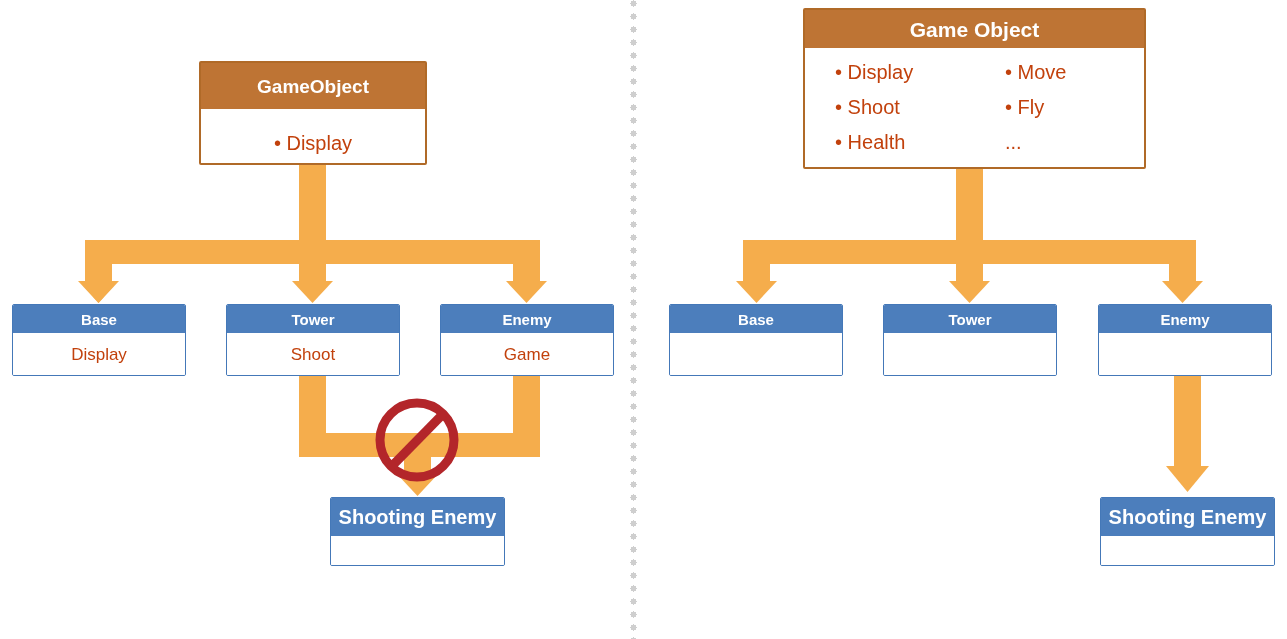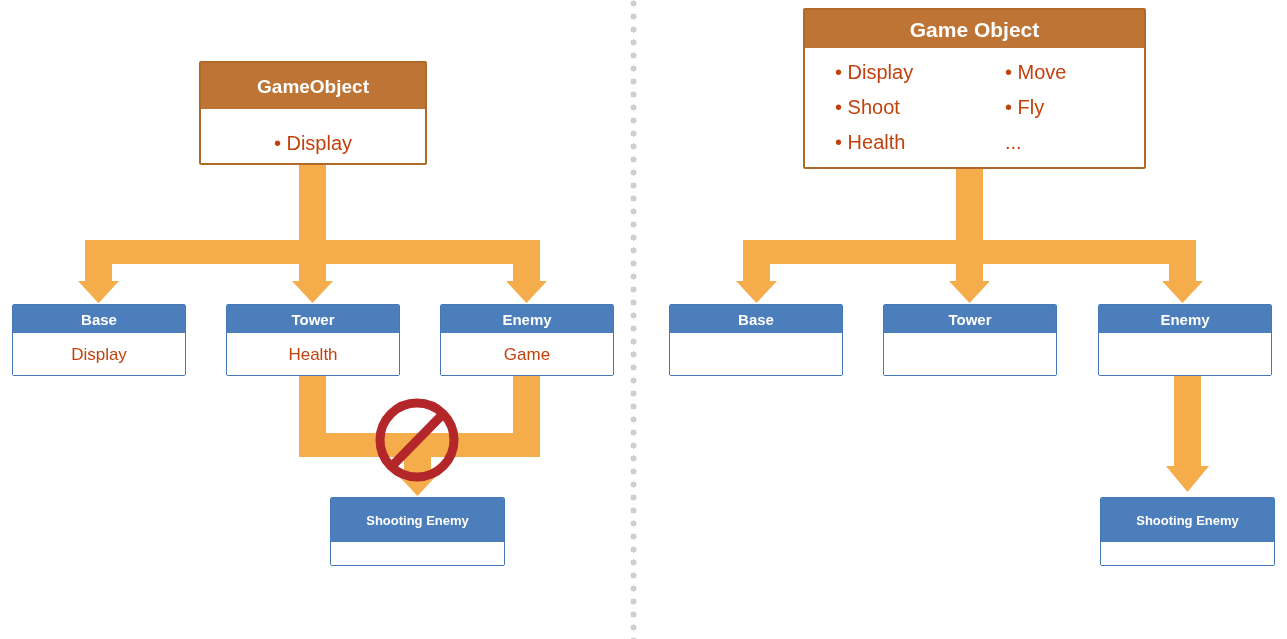--- a/index.html
+++ b/index.html
@@ -92,21 +92,21 @@
   .lvl2 .hdr { height: 28px; font-size: 15px; }
   .lvl2 .body {
     height: 44px;
     display: flex;
     align-items: center;
     justify-content: center;
     font-size: 17px;
   }
 
   .leaf { width: 175px; height: 69px; }
-  .leaf .hdr { height: 44px; font-size: 13px; }
+  .leaf .hdr { height: 38px; font-size: 20px; }
   .leaf .body { height: 42px; }
 
   #base-left  { left: 12px;  top: 304px; }
   #tower-left { left: 226px; top: 304px; }
   #enemy-left { left: 440px; top: 304px; }
   #shooting-left { left: 330px; top: 497px; }
 
   #base-right  { left: 669px; top: 304px; }
   #tower-right { left: 883px; top: 304px; }
   #enemy-right { left: 1098px; top: 304px; }
@@ -199,21 +199,21 @@
     </div>
   </div>
 
   <div class="node blue lvl2" id="base-left">
     <div class="hdr">Base</div>
     <div class="body">Display</div>
   </div>
 
   <div class="node blue lvl2" id="tower-left">
     <div class="hdr">Tower</div>
-    <div class="body">Health</div>
+    <div class="body">Shoot</div>
   </div>
 
   <div class="node blue lvl2" id="enemy-left">
     <div class="hdr">Enemy</div>
     <div class="body">Game</div>
   </div>
 
   <div class="node blue leaf" id="shooting-left">
     <div class="hdr">Shooting Enemy</div>
     <div class="body"></div>

